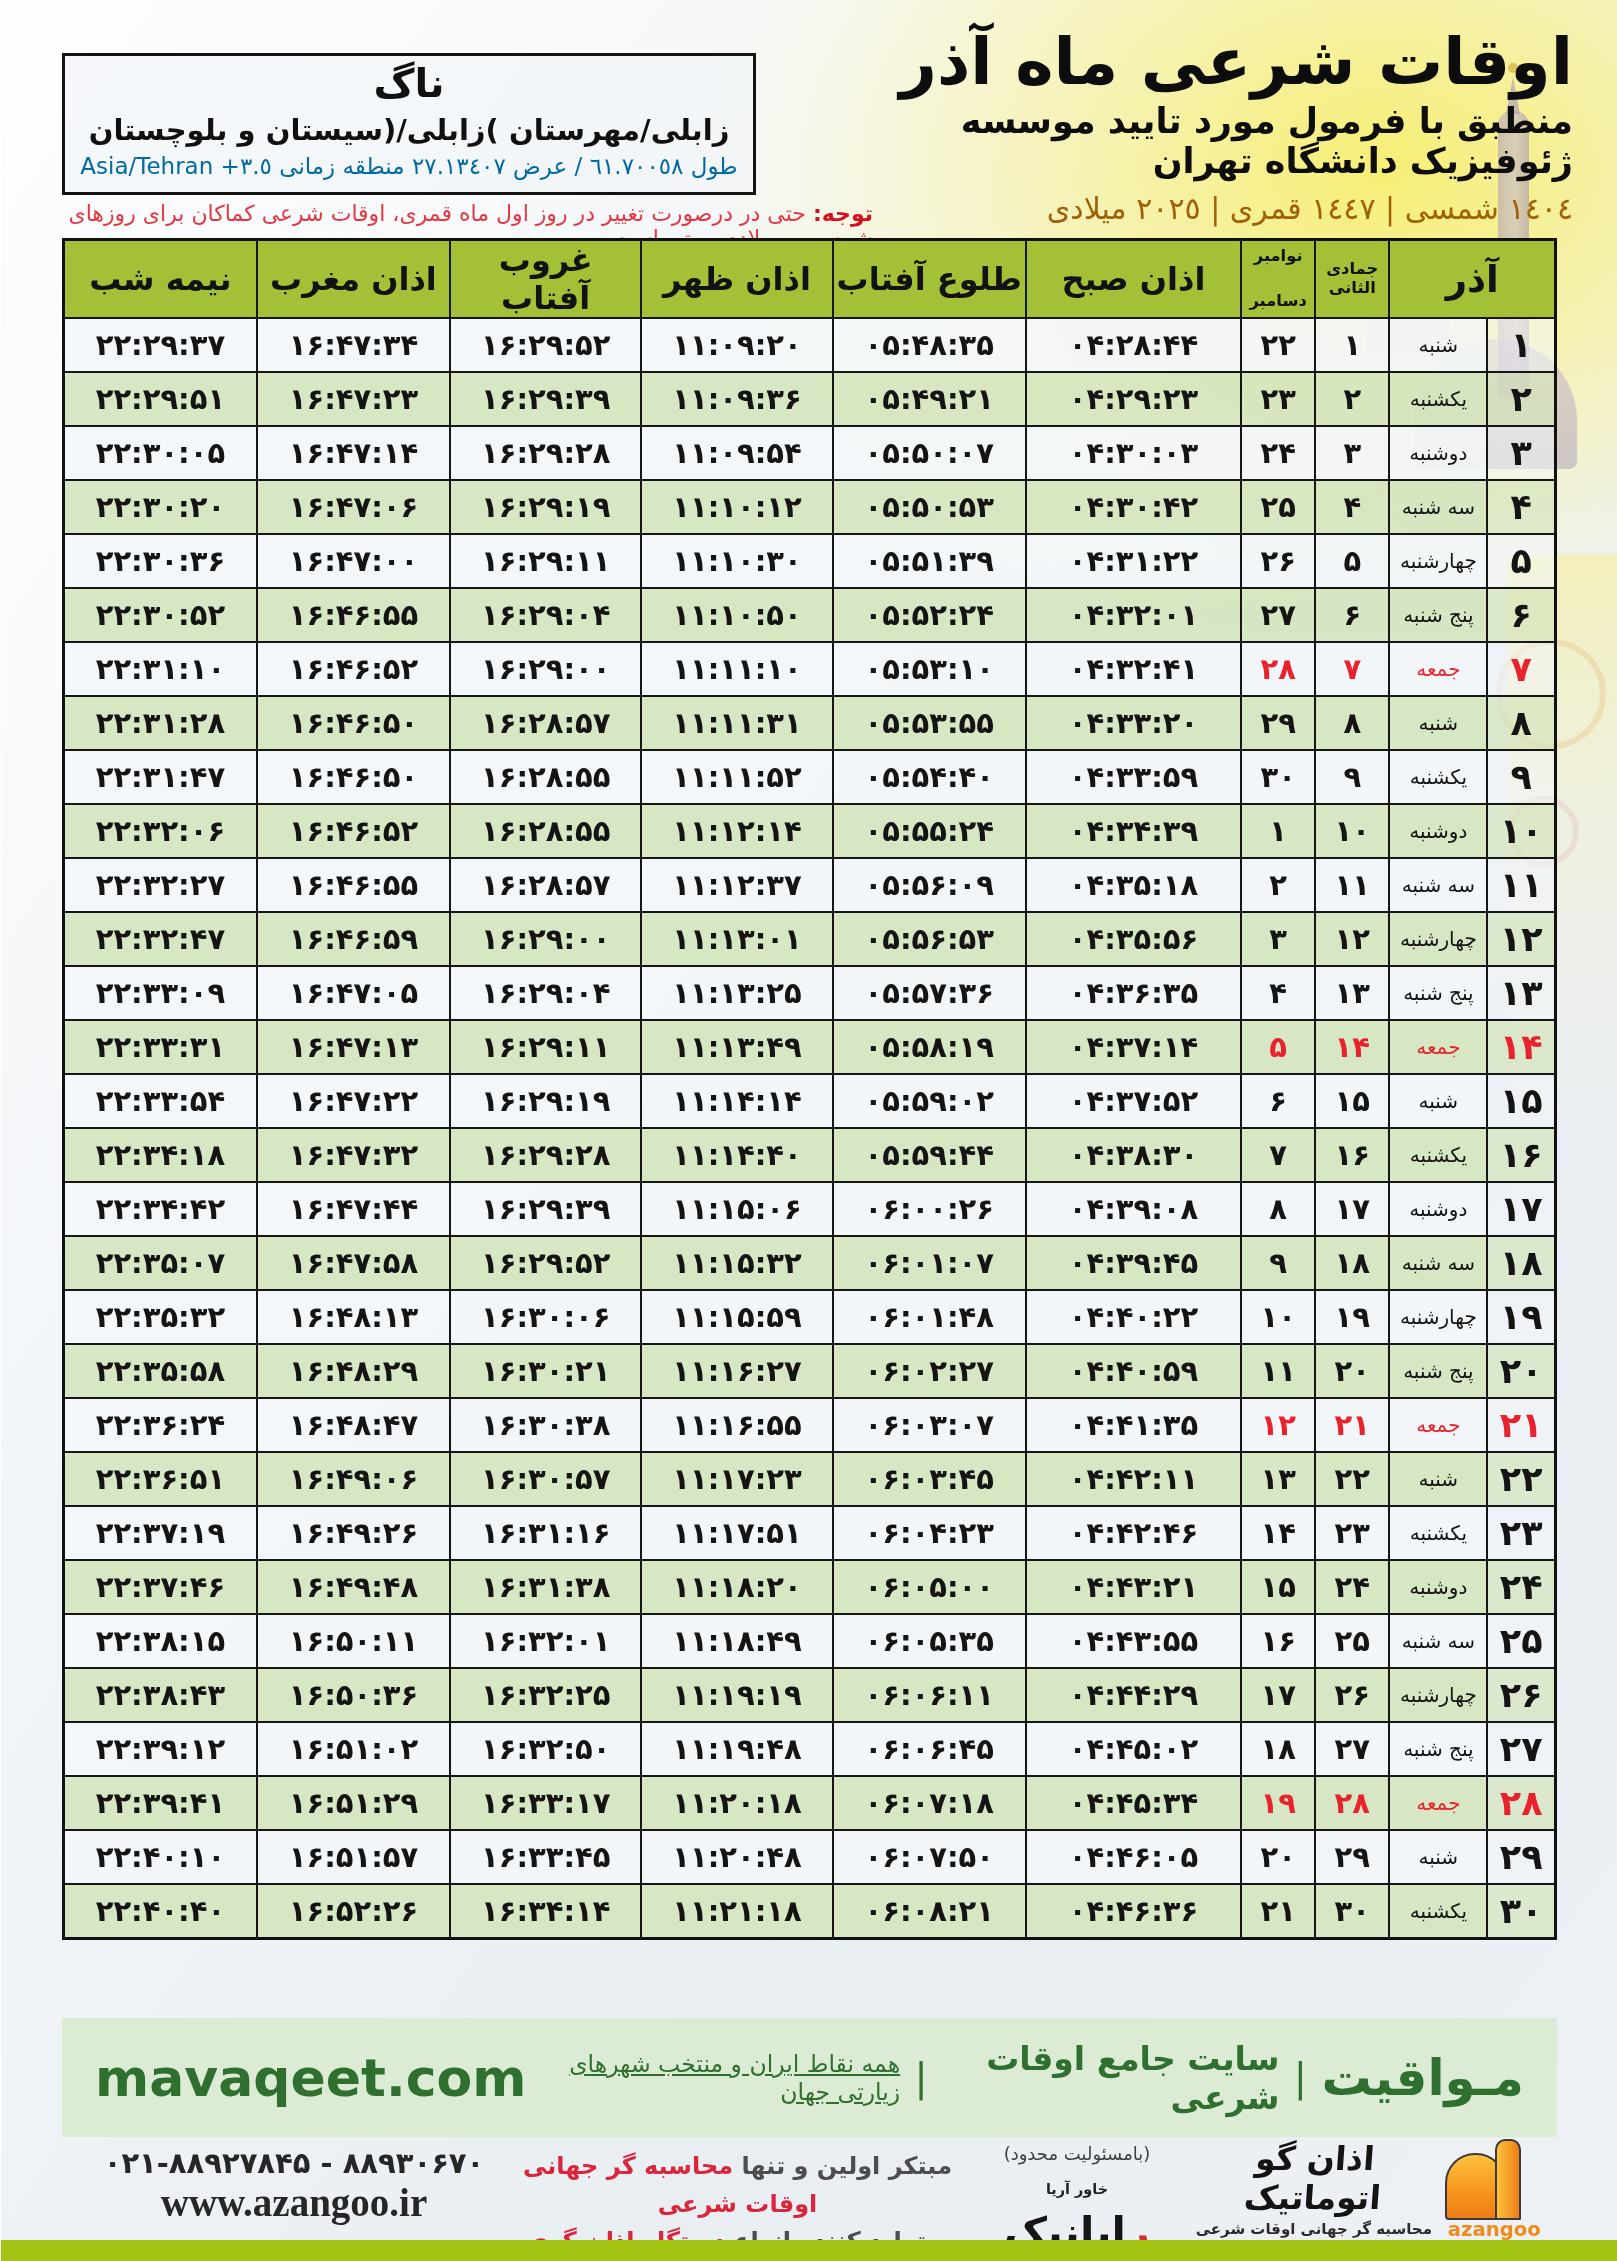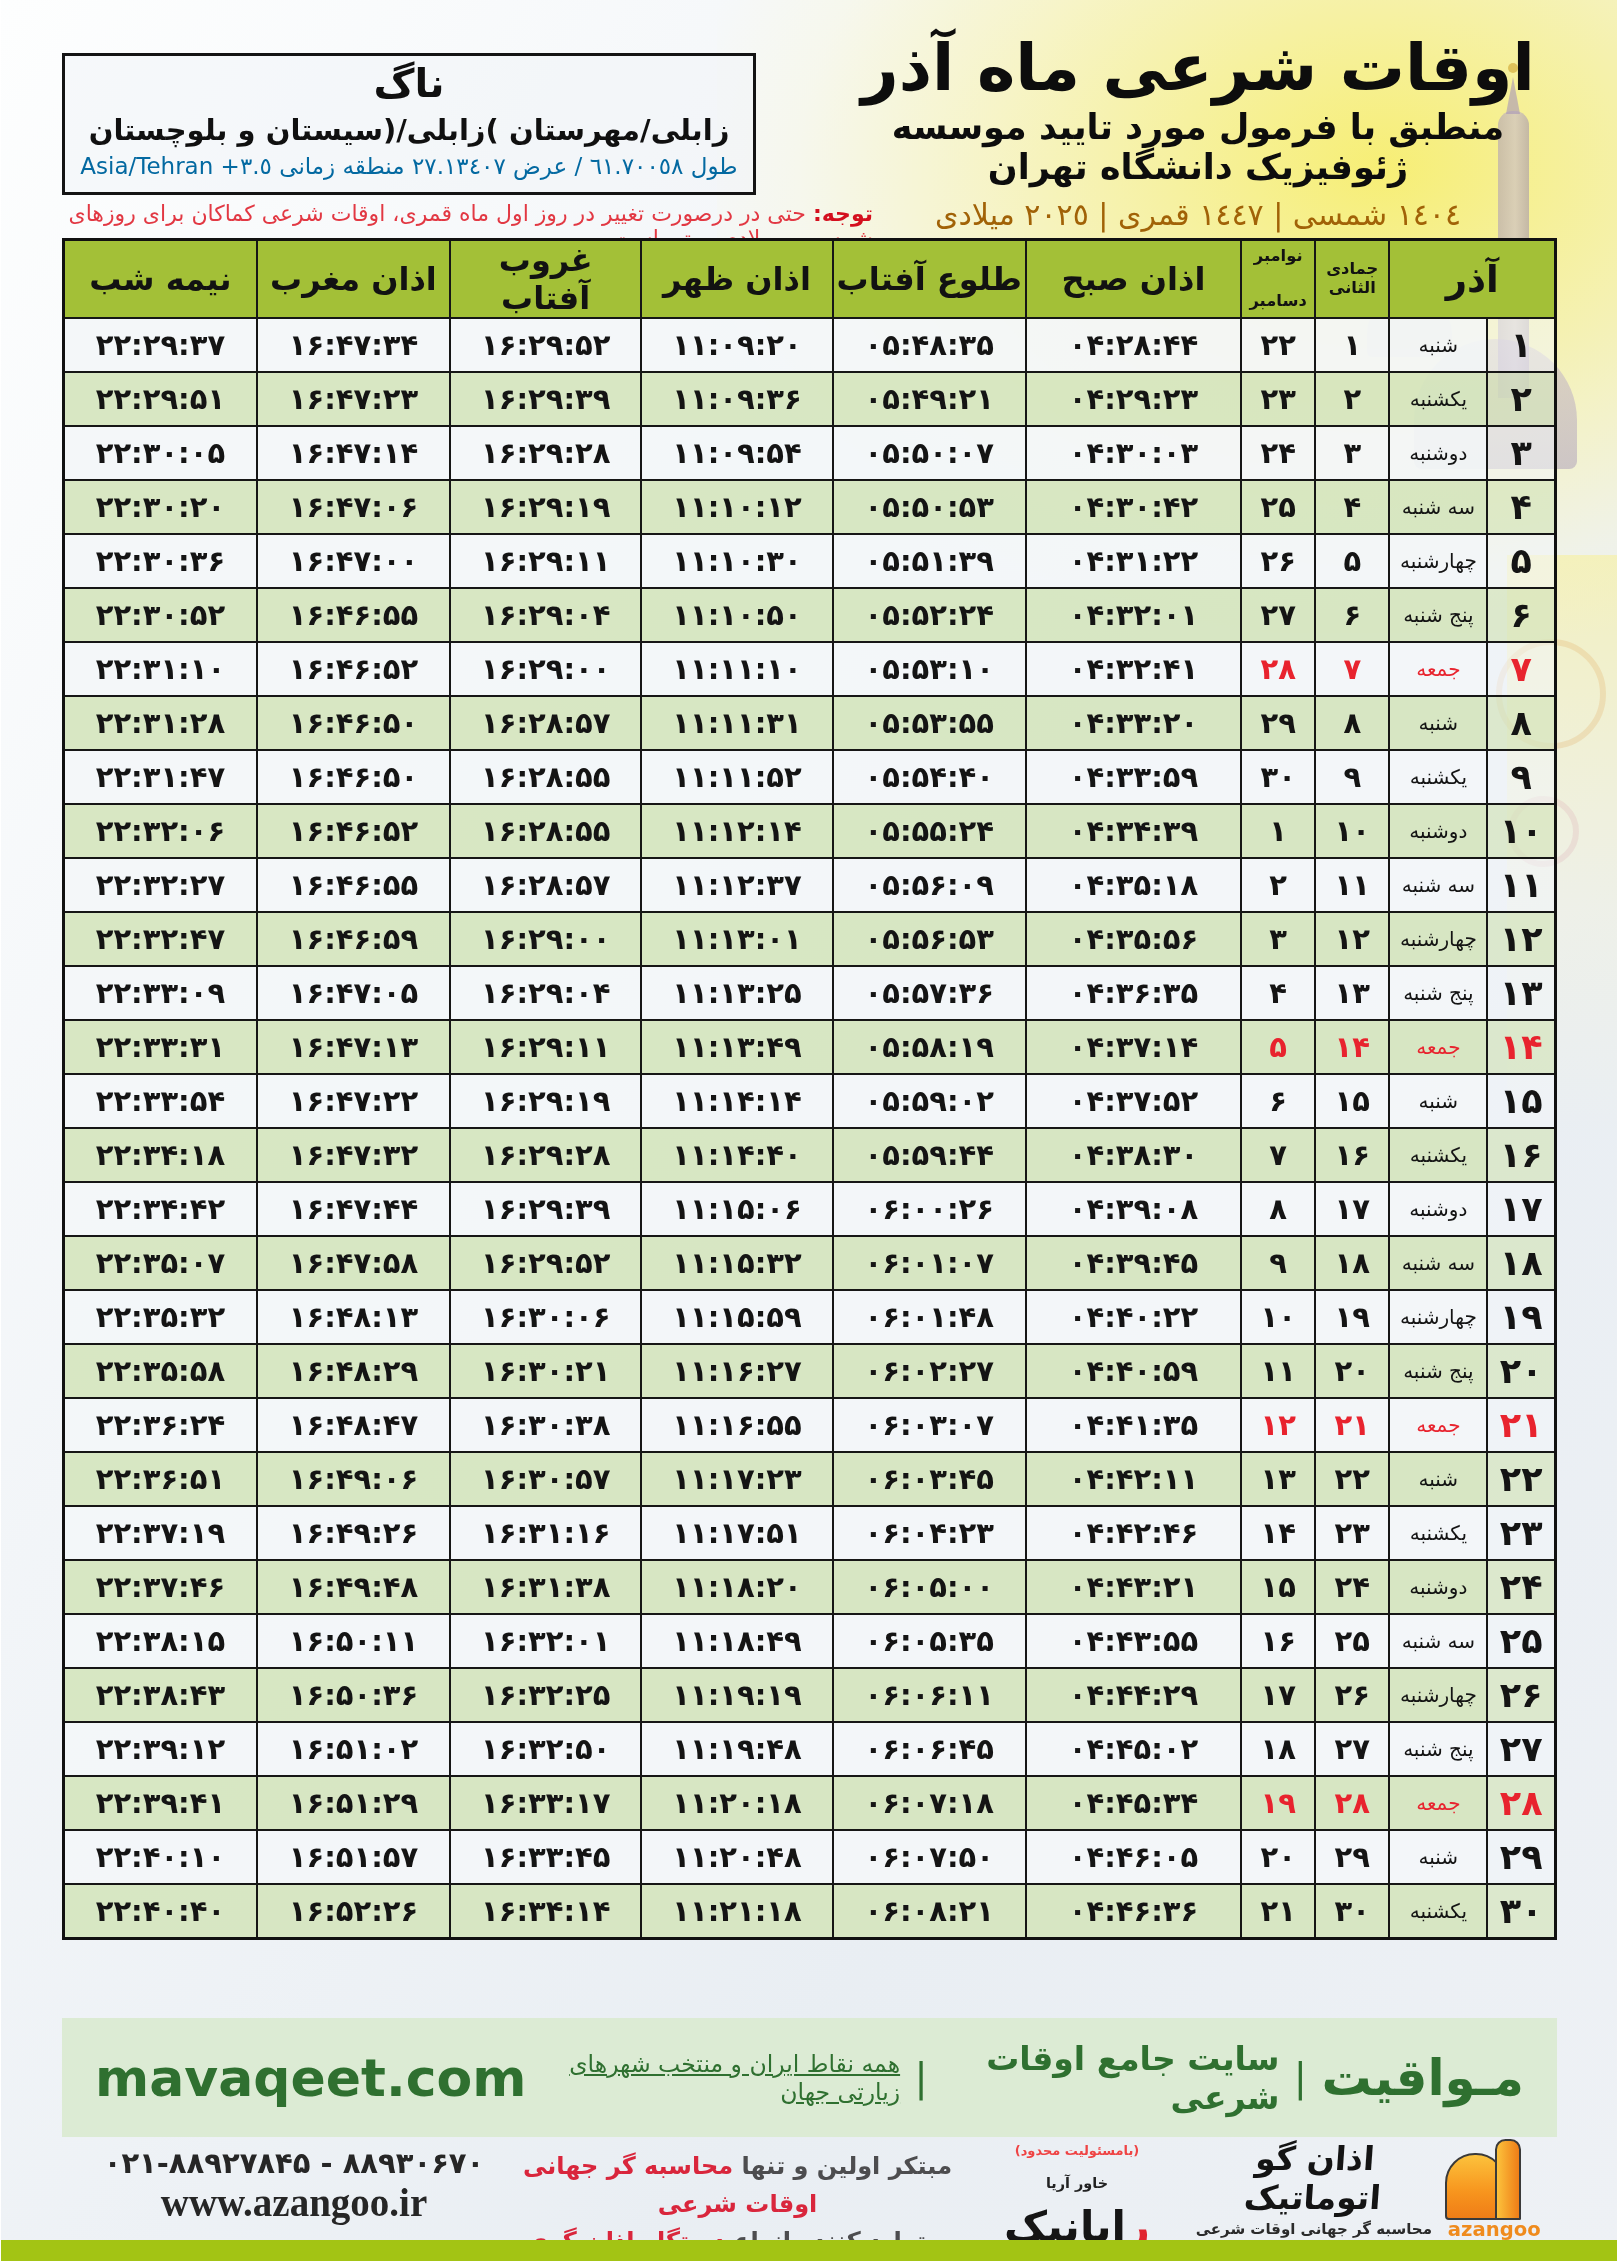--- a/index.html
+++ b/index.html
@@ -24,21 +24,21 @@
   .dome-big{position:absolute;left:1414px;top:339px;width:163px;height:130px;pointer-events:none;
     background:linear-gradient(to bottom,#beaecd,#a090b4);border-radius:82px 82px 7.8px 7.8px;opacity:.45;}
   .dome-small{position:absolute;left:1367px;top:292px;width:85px;height:65px;pointer-events:none;
     background:#c0b0ce;border-radius:42px 42px 5.2px 5.2px;opacity:.35;}
   
   .location-box{position:absolute;left:62px;top:53px;width:694px;height:142px;border:3.3px solid #141414;
     box-sizing:border-box;text-align:center;padding-top:3.9px;background:rgba(240,244,248,.55);}
   .loc-city{font-size:40px;font-weight:700;color:#101010;line-height:1.15;}
   .loc-region{font-size:29px;font-weight:700;color:#101010;margin-top:7px;}
   .loc-coords{font-size:23px;font-weight:400;color:#0369a1;margin-top:6.5px;}
-  .title-block{position:absolute;left:823px;top:31px;width:750px;text-align:center;}
+  .title-block{position:absolute;left:823px;top:25px;width:750px;}
   .main-title{font-size:65px;font-weight:700;color:#0d0d0d;line-height:1.15;}
   .sub-title{font-size:35px;font-weight:700;color:#0d0d0d;margin-top:1.3px;}
   .years-line{font-size:30px;font-weight:400;color:#a16207;margin-top:10.4px;}
   .note-line{position:absolute;left:54px;top:201px;width:819px;font-size:22px;color:#e23843;text-align:right;}
   .note-label{font-weight:700;color:#d40f1e;}
   
   table.times{position:absolute;left:62px;top:238px;width:1495px;border-collapse:collapse;table-layout:fixed;}
   table.times th,table.times td{border:2px solid #161616;text-align:center;vertical-align:middle;padding:0;}
   table.times{border:3.3px solid #111;}
   thead th{background:#a3c037;height:69px;font-weight:700;color:#121212;}
@@ -65,21 +65,21 @@
   .brand-coverage{font-size:23.5px;font-weight:400;text-decoration:underline;}
   .brand-site{font-size:52px;font-weight:700;color:#2f7030;direction:ltr;font-family:"DejaVu Sans",sans-serif;}
   .bottom-zone{position:absolute;left:0;top:2138px;width:1618px;height:102px;}
   .contact-block{position:absolute;left:72px;top:7.8px;width:444px;text-align:center;}
   .phone-line{font-size:29px;font-weight:700;color:#262626;direction:ltr;}
   .site-line{font-size:39px;font-weight:700;color:#262626;font-family:"Liberation Serif",serif;direction:ltr;}
   .slogan-block{position:absolute;left:522px;top:10.4px;width:431px;text-align:center;font-size:24px;font-weight:700;line-height:1.55;}
   .slogan-gray{color:#4d4d4f;}
   .slogan-red{color:#d9263c;}
   .rayanik-block{position:absolute;left:979px;top:5.2px;width:196px;text-align:center;}
-  .ray-note{font-size:13px;color:#ef4444;font-weight:700;}
+  .ray-note{font-size:18px;color:#404040;font-weight:400;}
   .ray-name{font-size:42px;font-weight:700;color:#151515;line-height:1.1;}
   .ray-first{color:#e02430;}
   .ray-sub{font-size:14.4px;font-weight:700;color:#222;display:inline-block;vertical-align:middle;line-height:1.2;}
   .azangoo-block{position:absolute;left:1194px;top:1.3px;width:339px;display:flex;flex-direction:row;align-items:center;justify-content:flex-end;direction:ltr;}
   .az-text{text-align:center;margin-right:11.7px;direction:rtl;}
   .az-name{font-size:33px;font-weight:700;color:#141414;transform:skewX(-4deg);}
   .az-sub{font-size:15px;font-weight:700;color:#2b2b2b;margin-top:2.6px;}
   .az-icon{position:relative;width:98px;height:98px;}
   .az-dome{position:absolute;left:0;bottom:18px;width:57px;height:63px;background:linear-gradient(to bottom,#fcc23c,#f7941d 60%,#ef7d17);
     border:2px solid #3a3a3a;border-radius:30px 30px 3.9px 3.9px;}

